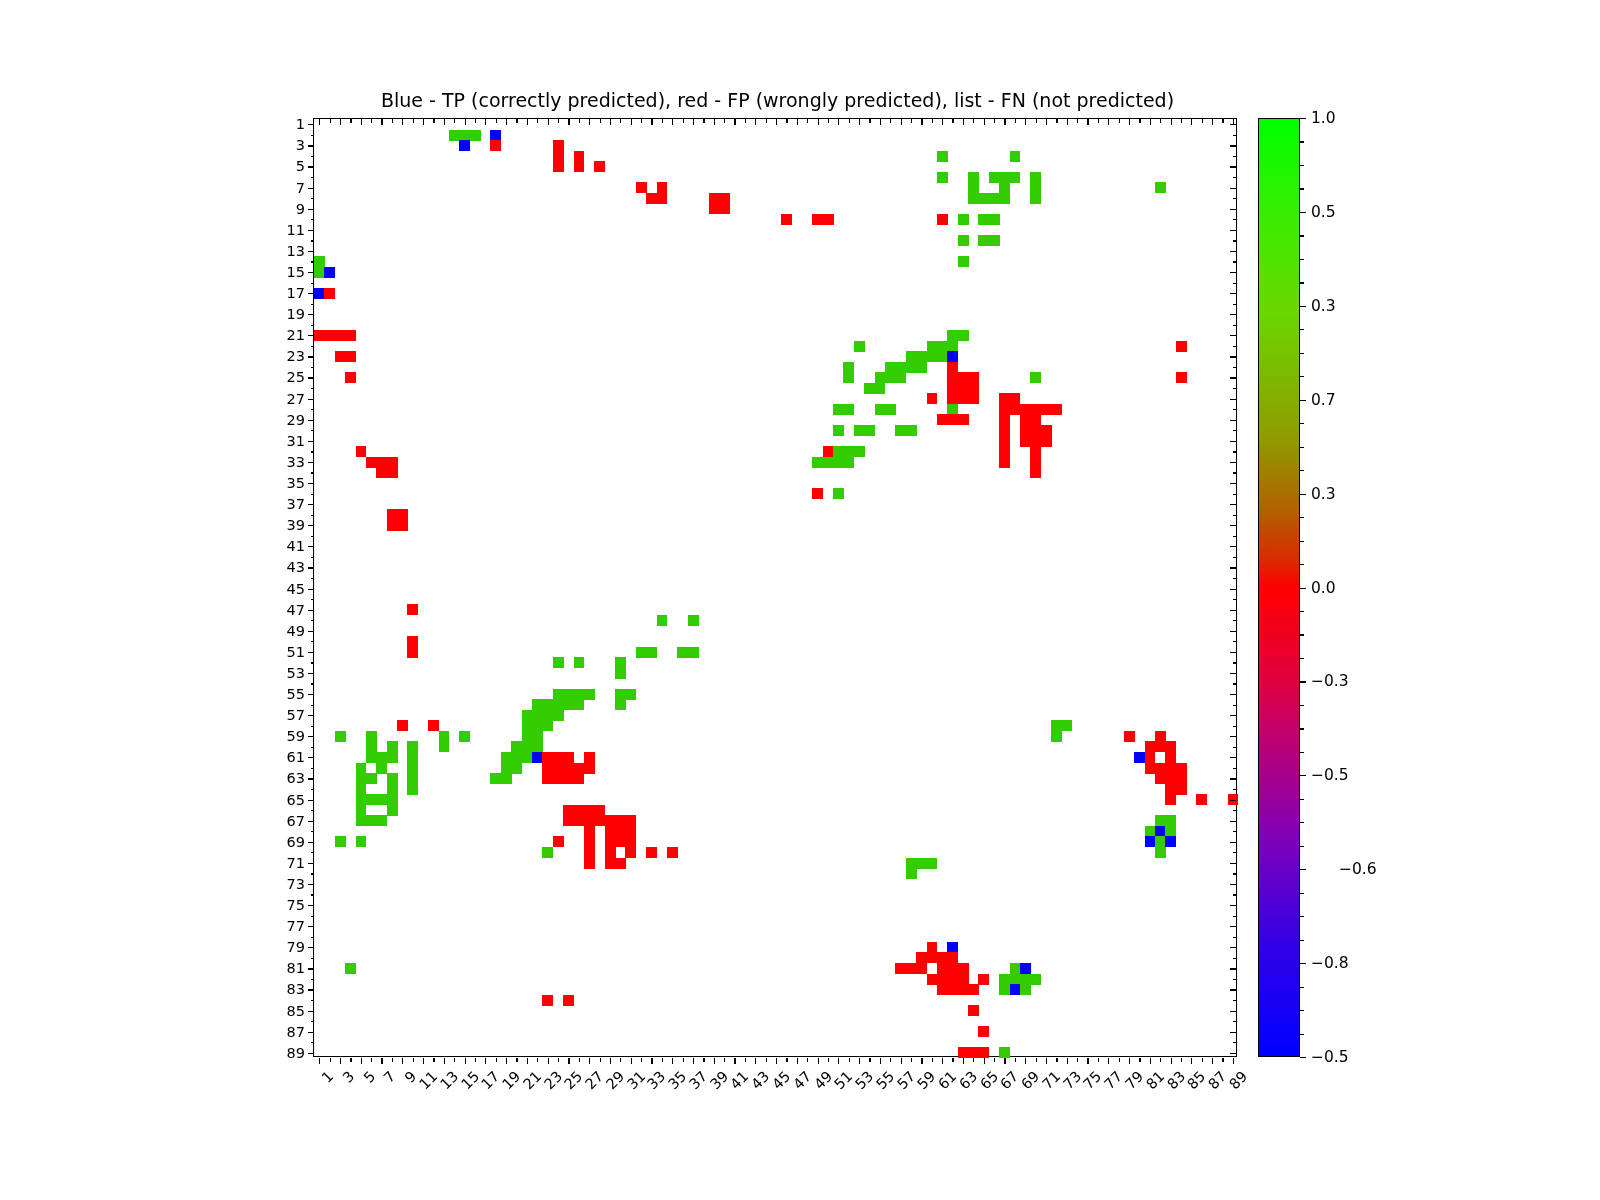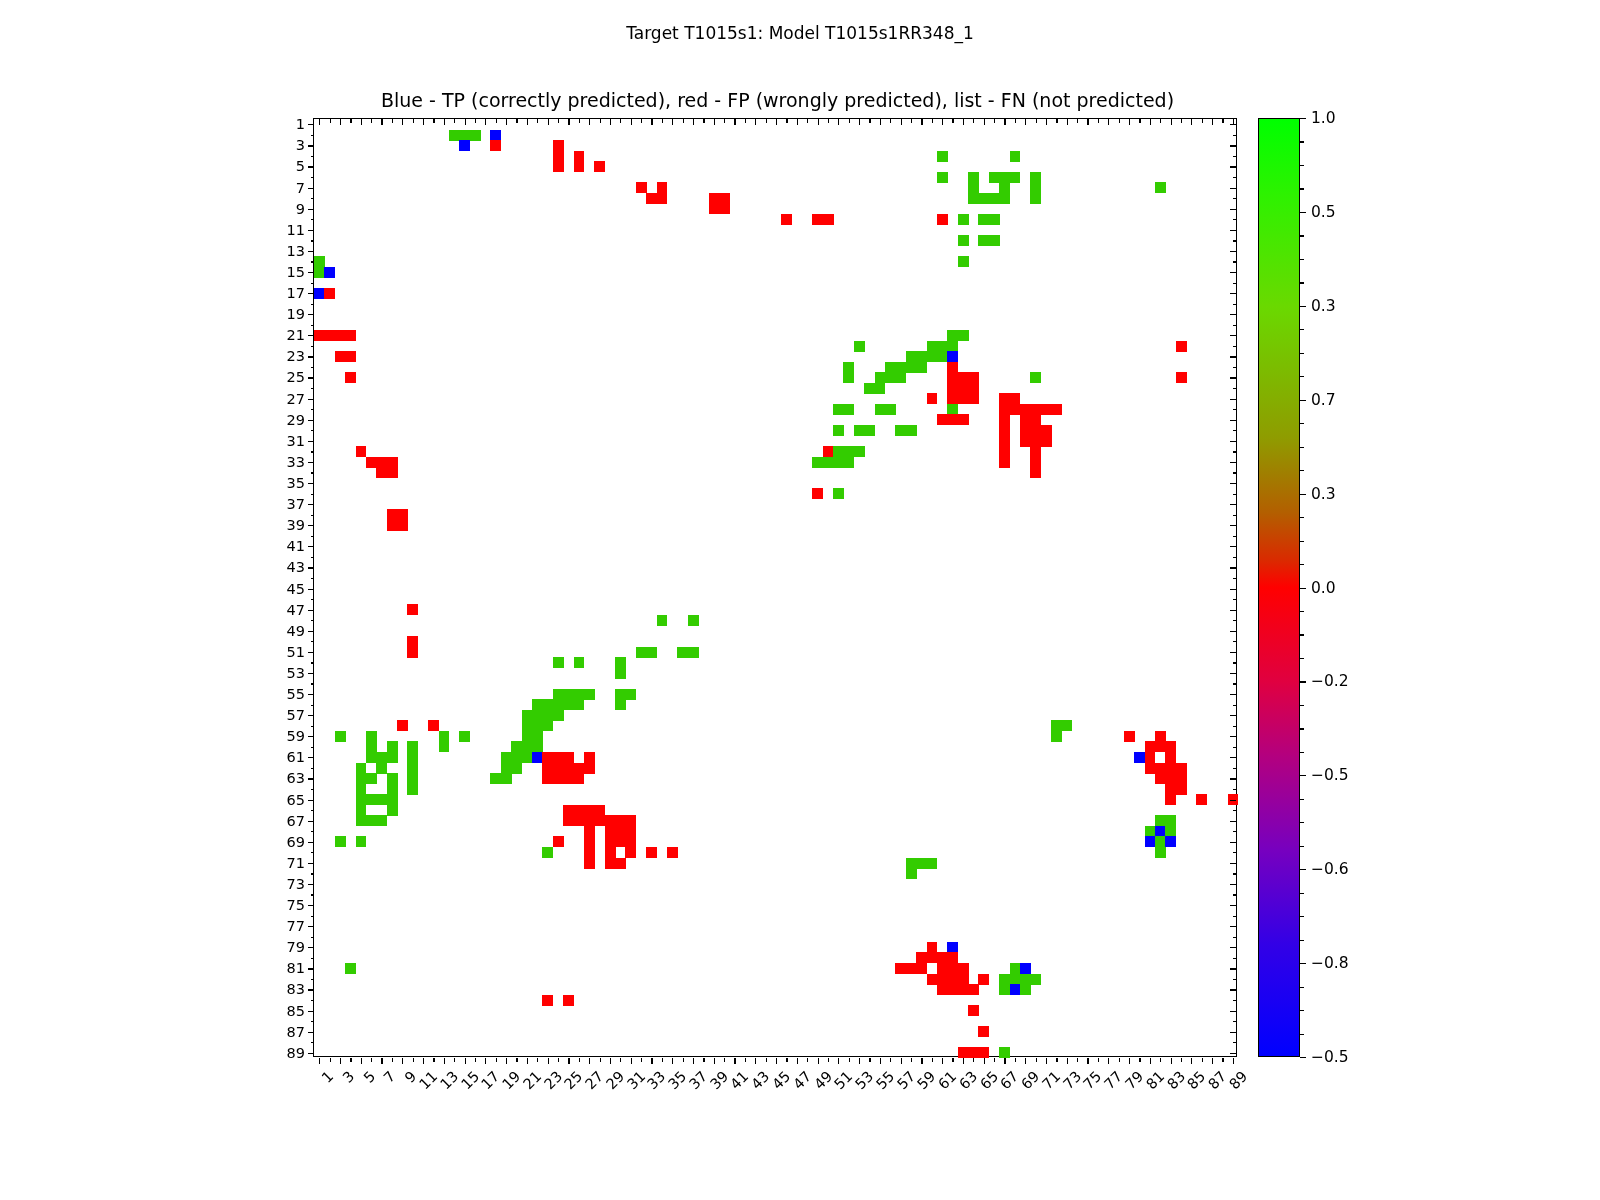--- a/index.html
+++ b/index.html
@@ -58,21 +58,20 @@
   .cb-tick{position:absolute;background:#000;left:100%;height:1.2px;}
   .cb-tick-major{width:6px;}
   .cb-tick-minor{width:3.5px;}
   .cb-label{position:absolute;left:calc(100% + 11px);font-size:15.5px;
             white-space:nowrap;transform:translateY(-50%);}
 </style>
 </head>
 <body>
 
 <div id="title-block">
-  <div id="title-line1">Target T1015s1: Model T1015s1RR348_1</div>
 </div>
 <div id="axes-title">Blue - TP (correctly predicted), red - FP (wrongly predicted), list - FN (not predicted)</div>
 
 <div id="plot-frame">
   <div id="cell-layer">
       <div class="cell" style="left: 134.966px; top: 10.5506px; width: 10.832px; height: 11.0006px; background: rgb(51, 204, 0);"></div>
       <div class="cell" style="left: 145.348px; top: 10.5506px; width: 10.832px; height: 11.0006px; background: rgb(51, 204, 0);"></div>
       <div class="cell" style="left: 155.73px; top: 10.5506px; width: 10.832px; height: 11.0006px; background: rgb(51, 204, 0);"></div>
       <div class="cell" style="left: 176.494px; top: 10.5506px; width: 10.832px; height: 11.0006px; background: rgb(0, 0, 255);"></div>
       <div class="cell" style="left: 145.348px; top: 21.1011px; width: 10.832px; height: 11.0006px; background: rgb(0, 0, 255);"></div>
@@ -912,18 +911,18 @@
     <div class="cb-tick cb-tick-minor" style="top: 868.575px;"></div>
     <div class="cb-tick cb-tick-minor" style="top: 892.05px;"></div>
     <div class="cb-tick cb-tick-minor" style="top: 915.525px;"></div>
     <div class="cb-tick cb-tick-major" style="top: 939px;"></div>
     <div class="cb-label" style="top: 0px;">1.0</div>
     <div class="cb-label" style="top: 93.9px;">0.5</div>
     <div class="cb-label" style="top: 187.8px;">0.3</div>
     <div class="cb-label" style="top: 281.7px;">0.7</div>
     <div class="cb-label" style="top: 375.6px;">0.3</div>
     <div class="cb-label" style="top: 469.5px;">0.0</div>
-    <div class="cb-label" style="top: 563.4px;">−0.2</div>
+    <div class="cb-label" style="top: 563.4px;">−0.3</div>
     <div class="cb-label" style="top: 657.3px;">−0.5</div>
-    <div class="cb-label" style="top: 751.2px;">−0.6</div>
+    <div class="cb-label" style="top: 751.2px; margin-left: 28px;">−0.6</div>
     <div class="cb-label" style="top: 845.1px;">−0.8</div>
     <div class="cb-label" style="top: 939px;">−0.5</div>
   </div>
 
 </body></html>

